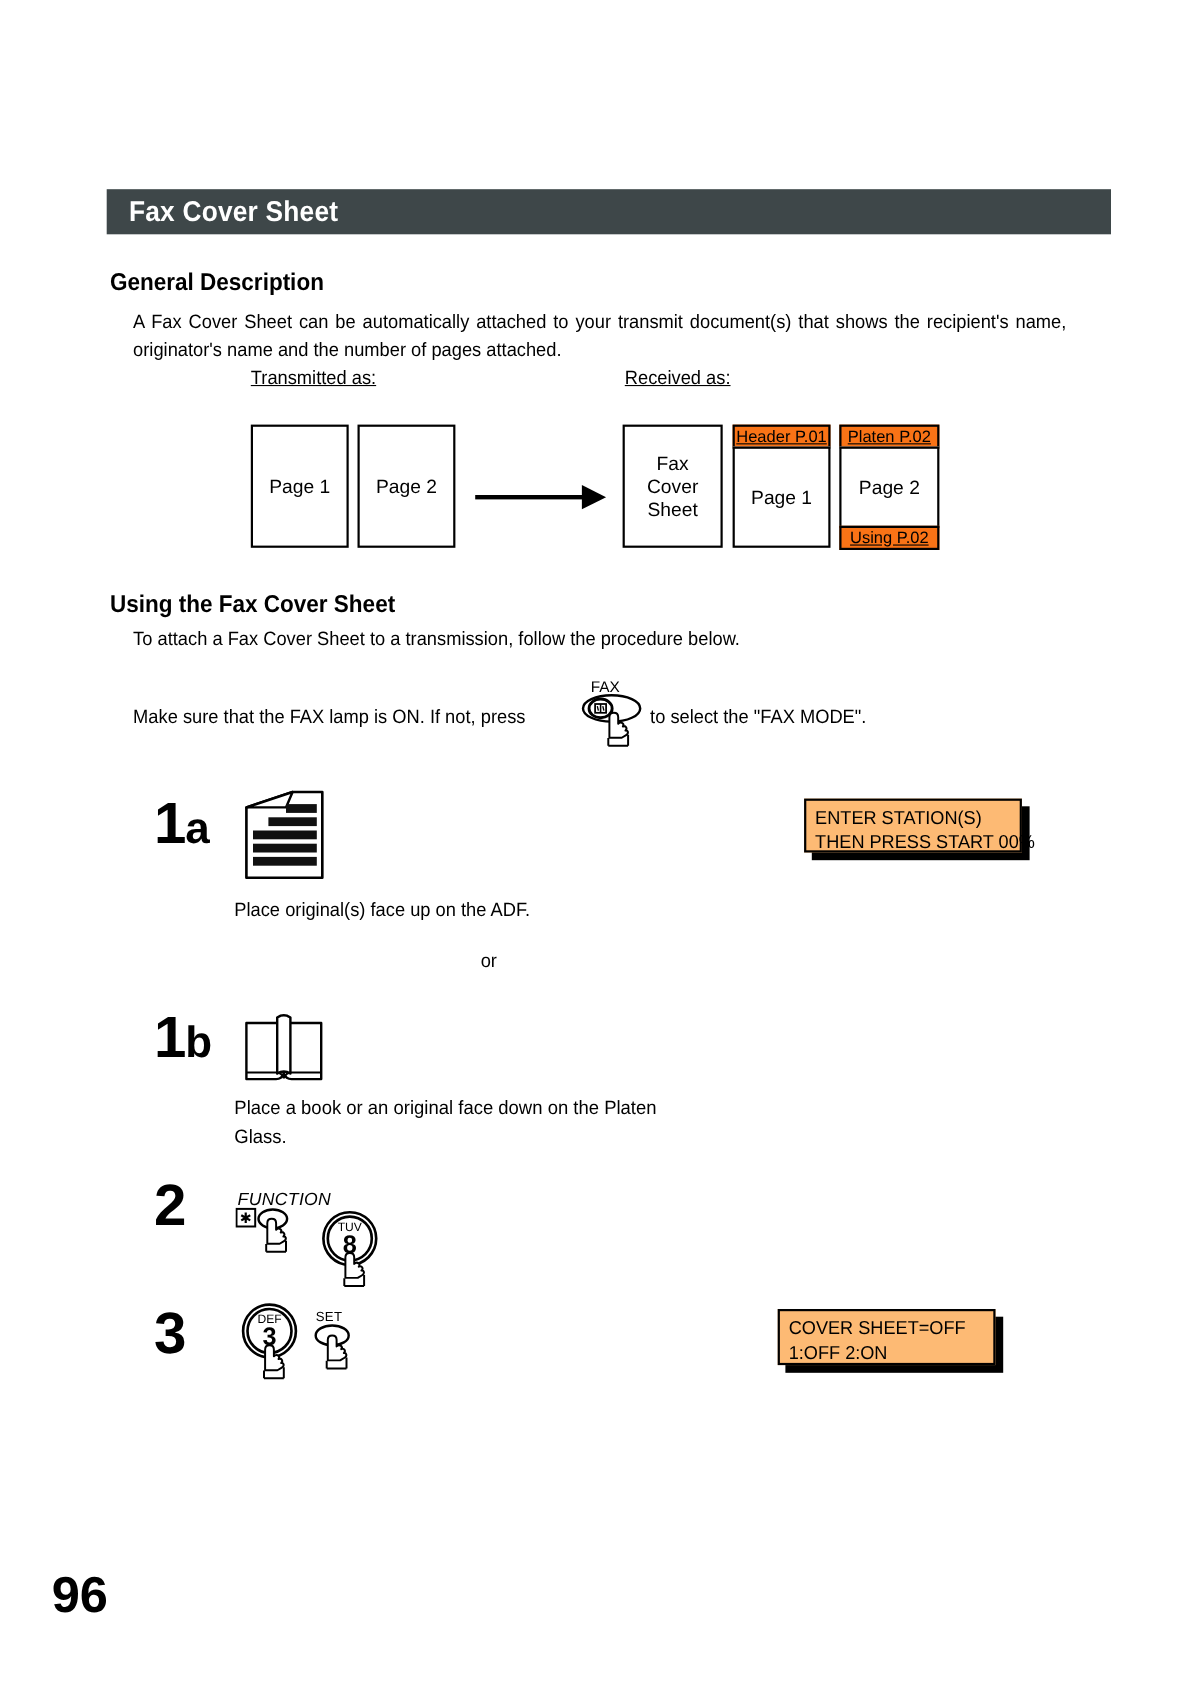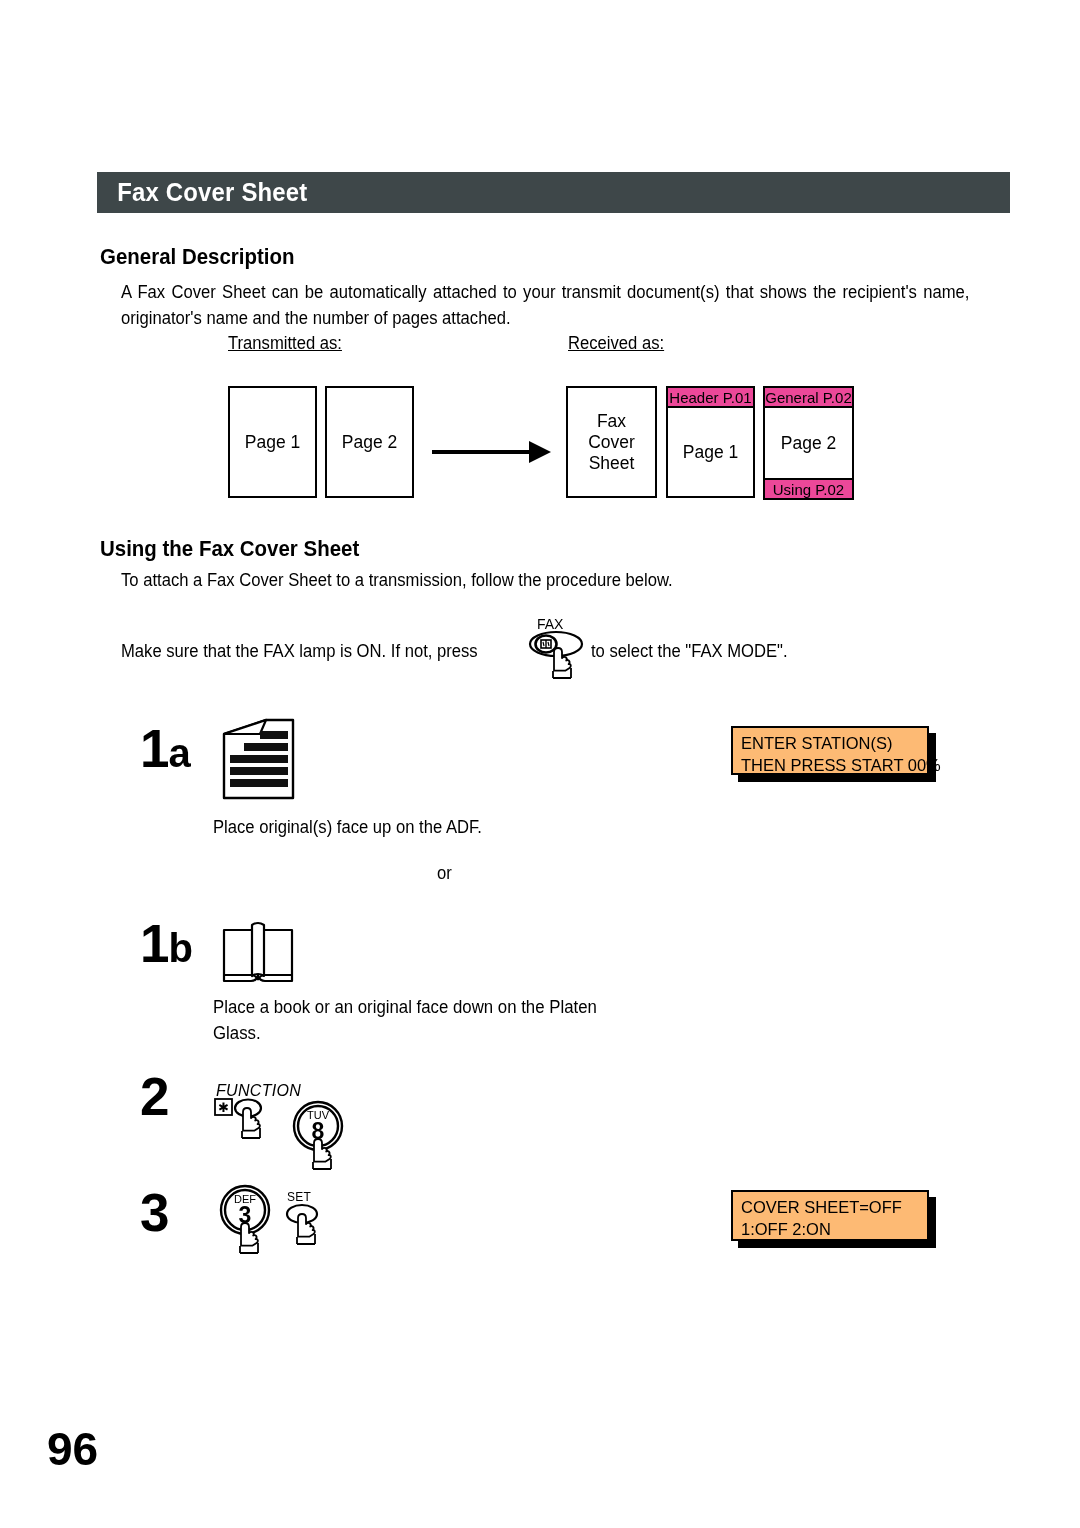--- a/index.html
+++ b/index.html
@@ -45,23 +45,23 @@
   }
 
   
   .pbox{
     position:absolute;border:2.5px solid #000;background:#fff;
     display:flex;align-items:center;justify-content:center;
     font-size:17.5px;text-align:center;line-height:21px;
     box-sizing:border-box;
   }
   .hdrstrip{
-    position:absolute;border:2.5px solid #000;background:#ec4899;
+    position:absolute;border:2.5px solid #000;background:#f97316;
     display:flex;align-items:center;justify-content:center;
-    font-size:15px;box-sizing:border-box;white-space:nowrap;
+    font-size:15px;box-sizing:border-box;white-space:nowrap;text-decoration:underline;
   }
   .arrow-line{position:absolute;background:#000;height:4px;}
   .arrow-head{
     position:absolute;width:0;height:0;
     border-top:11px solid transparent;border-bottom:11px solid transparent;
     border-left:22px solid #000;
   }
 
   
   .stepnum{
@@ -111,21 +111,21 @@
     <span style="display:block;">
       <span>Fax</span><br>
       <span>Cover</span><br>
       <span>Sheet</span>
     </span>
   </div>
 
   <div class="hdrstrip" style="left:666px;top:386px;width:89px;height:22px;">Header P.01</div>
   <div class="pbox" style="left:666px;top:406px;width:89px;height:92px;">Page 1</div>
 
-  <div class="hdrstrip" style="left:763px;top:386px;width:91px;height:22px;">General P.02</div>
+  <div class="hdrstrip" style="left:763px;top:386px;width:91px;height:22px;">Platen P.02</div>
   <div class="pbox" style="left:763px;top:406px;width:91px;height:74px;">Page 2</div>
   <div class="hdrstrip" style="left:763px;top:478px;width:91px;height:22px;">Using P.02</div>
 
   <div class="h2" style="left:100px;top:536px;">Using the Fax Cover Sheet</div>
 
   <div class="plain" style="left:121px;top:567px;">To attach a Fax Cover Sheet to a transmission, follow the procedure below.</div>
 
   <div class="plain" style="left:121px;top:638px;">Make sure that the FAX lamp is ON.  If not, press</div>
 
   <div class="icn" style="left:528px;top:618px;width:62px;height:62px;">
@@ -229,20 +229,20 @@
 
   <div class="icn" style="left:278px;top:1190px;">
     <div style="position:absolute;left:9px;top:0px;font-size:12px;letter-spacing:.3px;white-space:nowrap;">SET</div>
     <svg width="64" height="70" viewBox="0 0 64 70">
       <ellipse cx="24" cy="24" rx="15" ry="9" fill="#fff" stroke="#000" stroke-width="2.2"></ellipse>
       <path d="M20 28 q0 -4 4 -4 q4 0 4 4 l0 6 q2 -2 4 -0.5 q1.5 1.2 0.2 3 q2 -1 3 0.6 q1 1.6 -0.6 3 q1.8 -0.4 2.2 1.2 q0.4 1.8 -1.6 3 l-4 2.4 l-11.2 0 l0 -18.7 z" fill="#fff" stroke="#000" stroke-width="1.8" stroke-linejoin="round"></path>
       <path d="M19 47 l0 7 M37 44 l0 10 M19 54 l18 0" fill="none" stroke="#000" stroke-width="1.8"></path>
     </svg>
   </div>
 
-  <div class="lcd" style="left:731px;top:1190px;width:198px;height:51px;">
+  <div class="lcd" style="left:707px;top:1190px;width:198px;height:51px;">
     <div class="line">COVER SHEET=OFF</div>
     <div class="line">1:OFF 2:ON</div>
   </div>
 
   <div class="pagenum">96</div>
 
 </div>
 
 </body></html>

